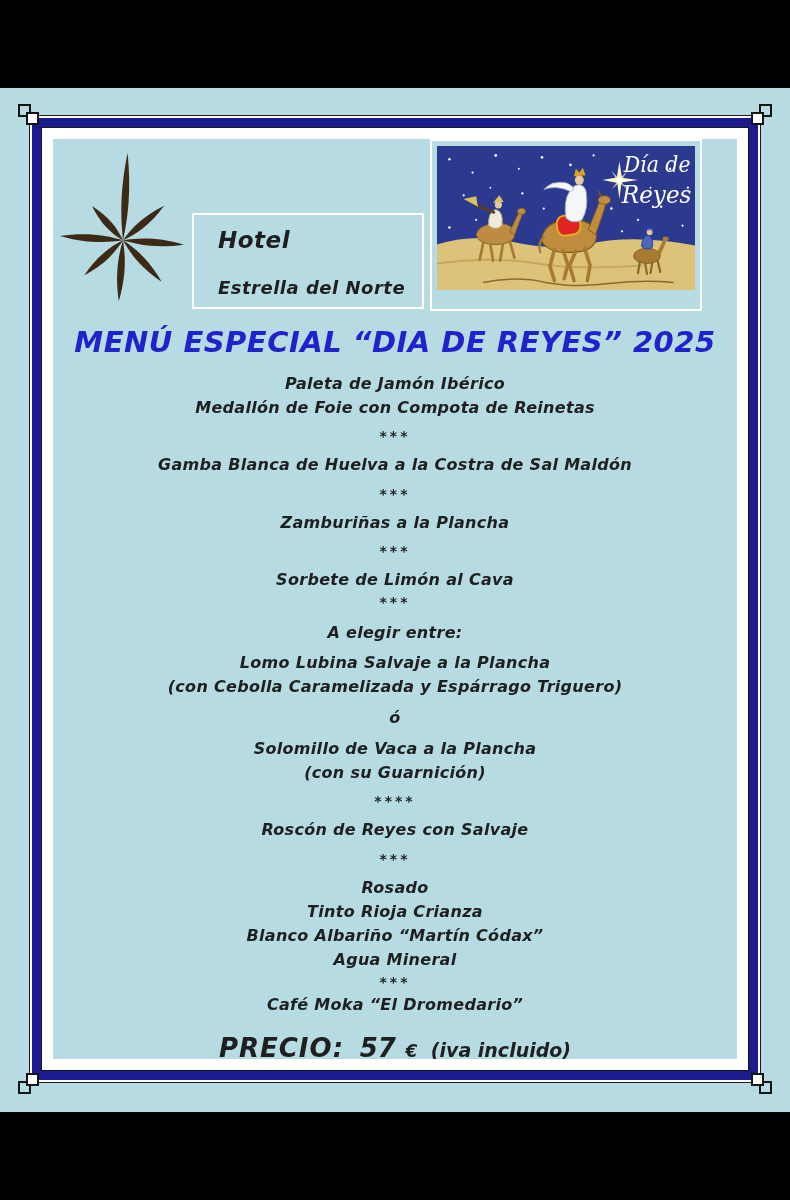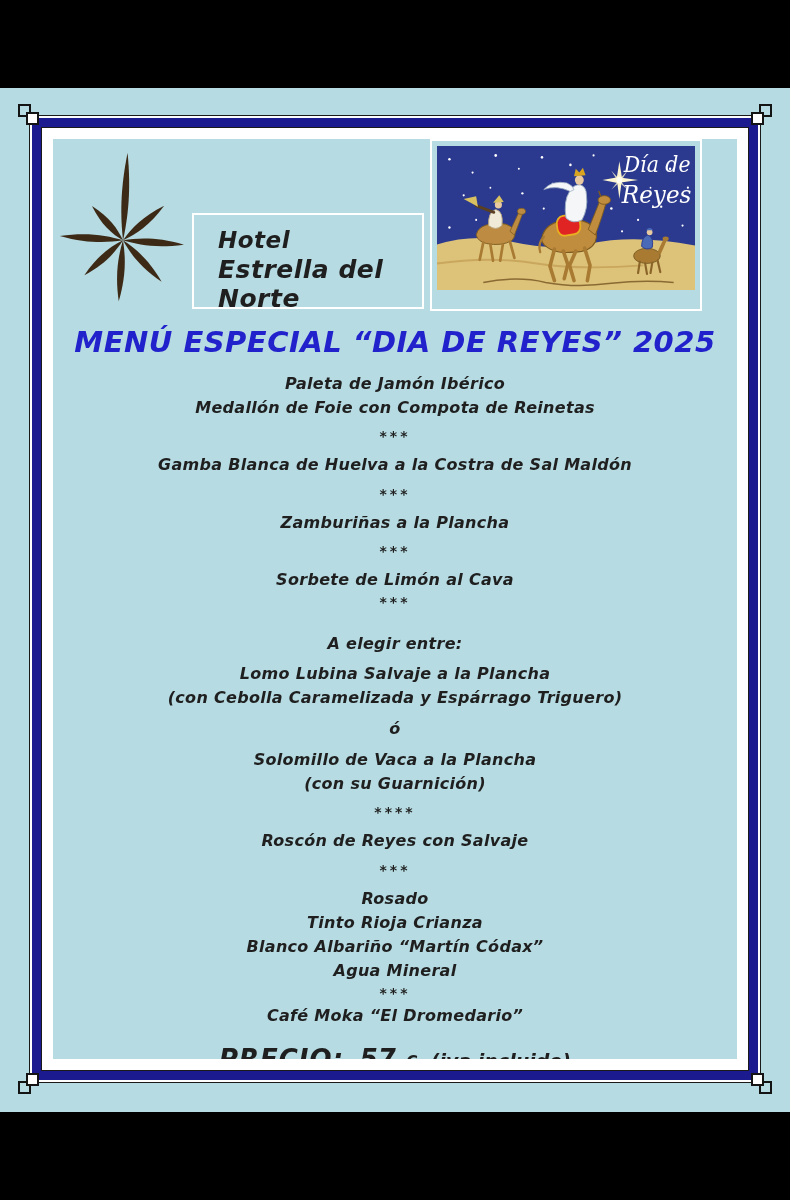--- a/index.html
+++ b/index.html
@@ -41,21 +41,21 @@
 
   
   .header { position:relative; height:180px; }
   .star-logo { position:absolute; left:4px; top:8px; width:132px; height:166px; }
   .hotel-box {
     position:absolute; left:139px; top:74px; width:232px; height:96px;
     border:2px solid #ffffff;
     text-align:left; padding:12px 0 0 24px;
   }
   .hotel-line1 { font-size:23px; font-weight:bold; font-style:italic; letter-spacing:.5px; }
-  .hotel-line2 { font-size:25px; font-weight:bold; font-style:italic; letter-spacing:.5px; margin-top:2px; }
+  .hotel-line2 { font-size:18px; font-weight:bold; font-style:italic; letter-spacing:.5px; margin-top:24px; }
   .reyes-box {
     position:absolute; left:377px; top:0; width:272px; height:172px;
     border:2px solid #ffffff; padding:5px;
   }
   .reyes-box svg { display:block; width:100%; height:144px; }
 
   .page-title {
     margin-top:6px;
     font-size:29px; font-weight:bold; font-style:italic;
     color:#2222cc;
@@ -65,21 +65,21 @@
     white-space:nowrap;
   }
 
   .menu-list { margin-top:14px; }
   .line {
     font-size:16px; font-weight:bold; font-style:italic;
     line-height:1.38; letter-spacing:.3px; margin:2px 0;text-align:center;
   }
   .line-divider { font-style:normal; font-size:14px; letter-spacing:3px; margin:8px 0; }
   .line-divider-tight { font-style:normal; font-size:14px; letter-spacing:3px; margin:0; }
-  .line-choice { margin:20px 0 8px; }
+  .line-choice { margin:9px 0 8px; }
   .line-or { margin:9px 0; }
 
   .price-line { margin-top:16px; font-weight:bold; font-style:italic; }
   .price-label {
     font-size:26px; letter-spacing:1px;
     text-decoration:underline; text-decoration-thickness:3px; text-underline-offset:4px;
   }
   .price-amount { font-size:26px; margin-left:10px; }
   .price-currency { font-size:17px; margin-left:4px; }
   .price-note { font-size:19px; margin-left:8px; }

